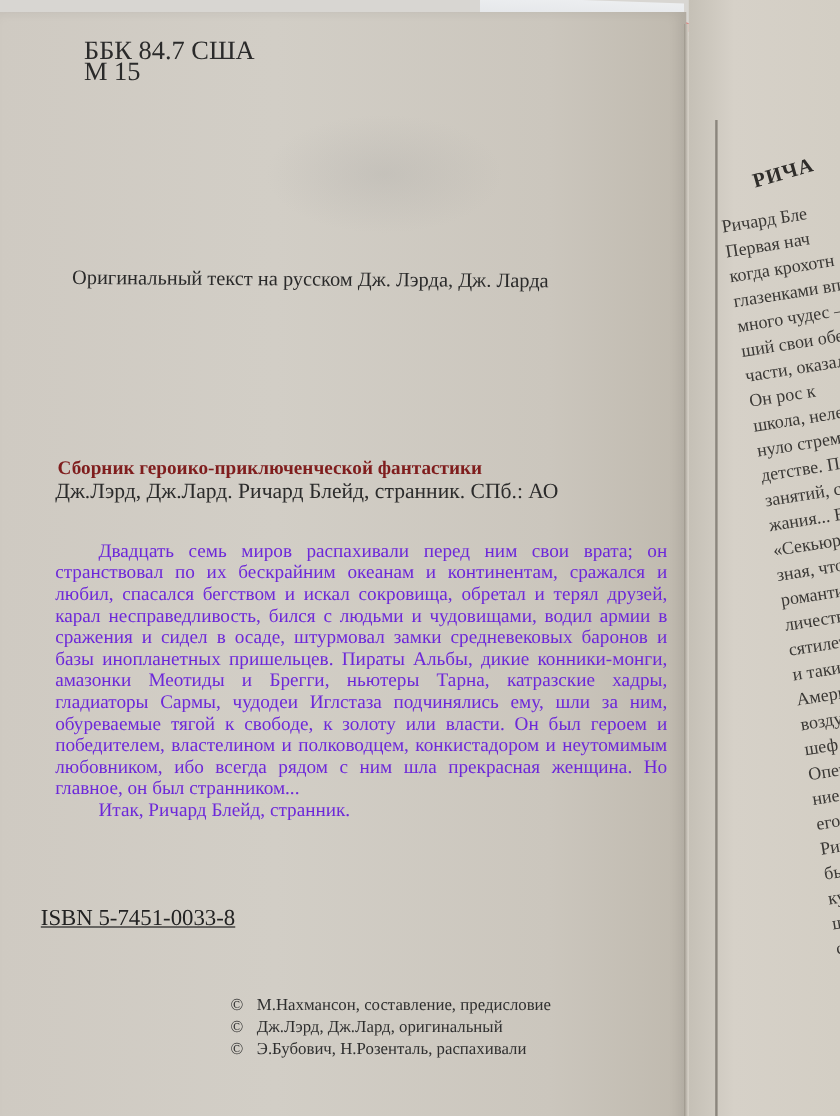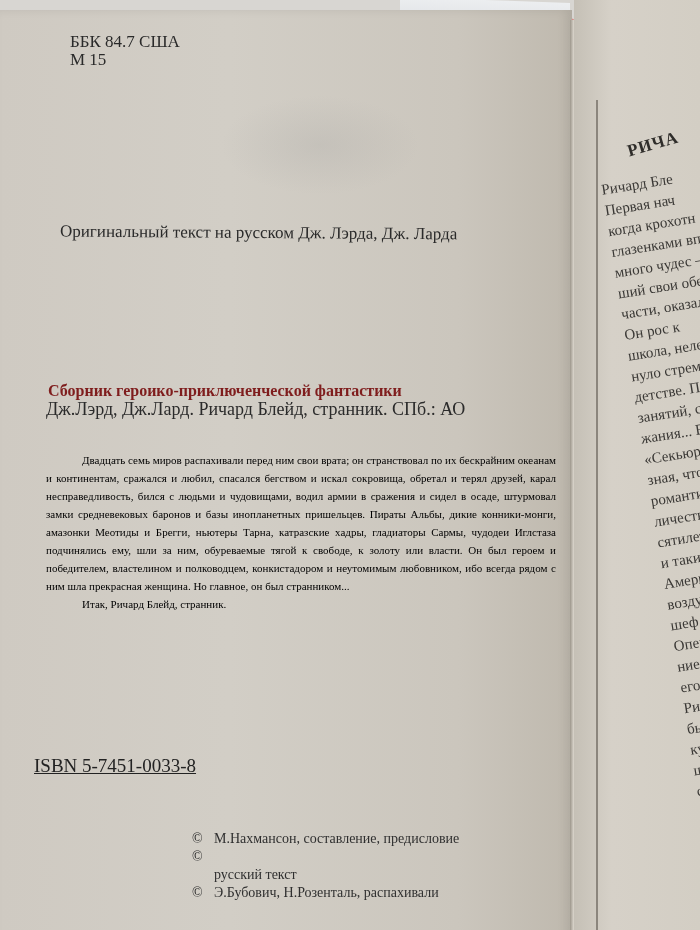--- a/index.html
+++ b/index.html
@@ -35,27 +35,27 @@
   }
   .right-inner-line {
     position:absolute; left:596px; top:100px; width:2px; height:830px;
     background:#6d685f; opacity:0.7;
   }
   .ghost {
     position:absolute; left:220px; top:95px; width:200px; height:100px;
     background:radial-gradient(ellipse at center, rgba(150,150,150,0.18), rgba(0,0,0,0) 70%);
   }
   .t { position:absolute; white-space:nowrap; }
-  .bbk { left:70px; top:33px; font-size:17px; line-height:18px; color:#2a2a2a; }
+  .bbk { left:70px; top:33px; font-size:22px; line-height:18px; color:#2a2a2a; }
   .orig { left:60px; top:223px; font-size:17px; color:#2a2a2a; transform:rotate(0.4deg); }
   .collection { left:48px; top:382px; font-size:16px; font-weight:bold; color:#7f1d1d; }
   .biblio { left:46px; top:400px; font-size:18px; line-height:19px; color:#2b2b2b; }
   .body-text {
     position:absolute; left:46px; top:451px; width:510px;
-    font-size:11px; line-height:18px; color:#000000; text-align:justify;
+    font-size:16px; line-height:18px; color:#6d28d9; text-align:justify;
   }
   .body-text p { margin:0; text-indent:36px; }
   .isbn { left:34px; top:755px; font-size:19px; color:#222;text-decoration:underline; }
   .copyrights { position:absolute; left:192px; top:830px; font-size:14px; line-height:18px; color:#2f2f2f; }
   .copyrights .row { display:flex; }
   .copyrights .c { width:22px; }
   .rp-text {
     position:absolute; left:600px; top:135px; width:140px;
     font-size:15px; line-height:21px; color:#3a3835;
     transform:rotate(-9deg); transform-origin:left top;
@@ -93,24 +93,21 @@
 
 <div class="t isbn">ISBN 5-7451-0033-8</div>
 
 <div class="copyrights">
   <div class="row">
     <span class="c">©</span>
     <span>М.Нахмансон, составление, предисловие</span>
   </div>
   <div class="row">
     <span class="c">©</span>
-  </div>
-  <div class="row">
-    <span class="c"></span>
-    <span>русский текст</span>
+    <span>Дж.Лэрд, Дж.Лард, оригинальный</span>
   </div>
   <div class="row">
     <span class="c">©</span>
     <span>Э.Бубович, Н.Розенталь, распахивали</span>
   </div>
 </div>
 
 <div class="gutter"></div>
 <div class="right-page"></div>
 <div class="right-inner-line"></div>

